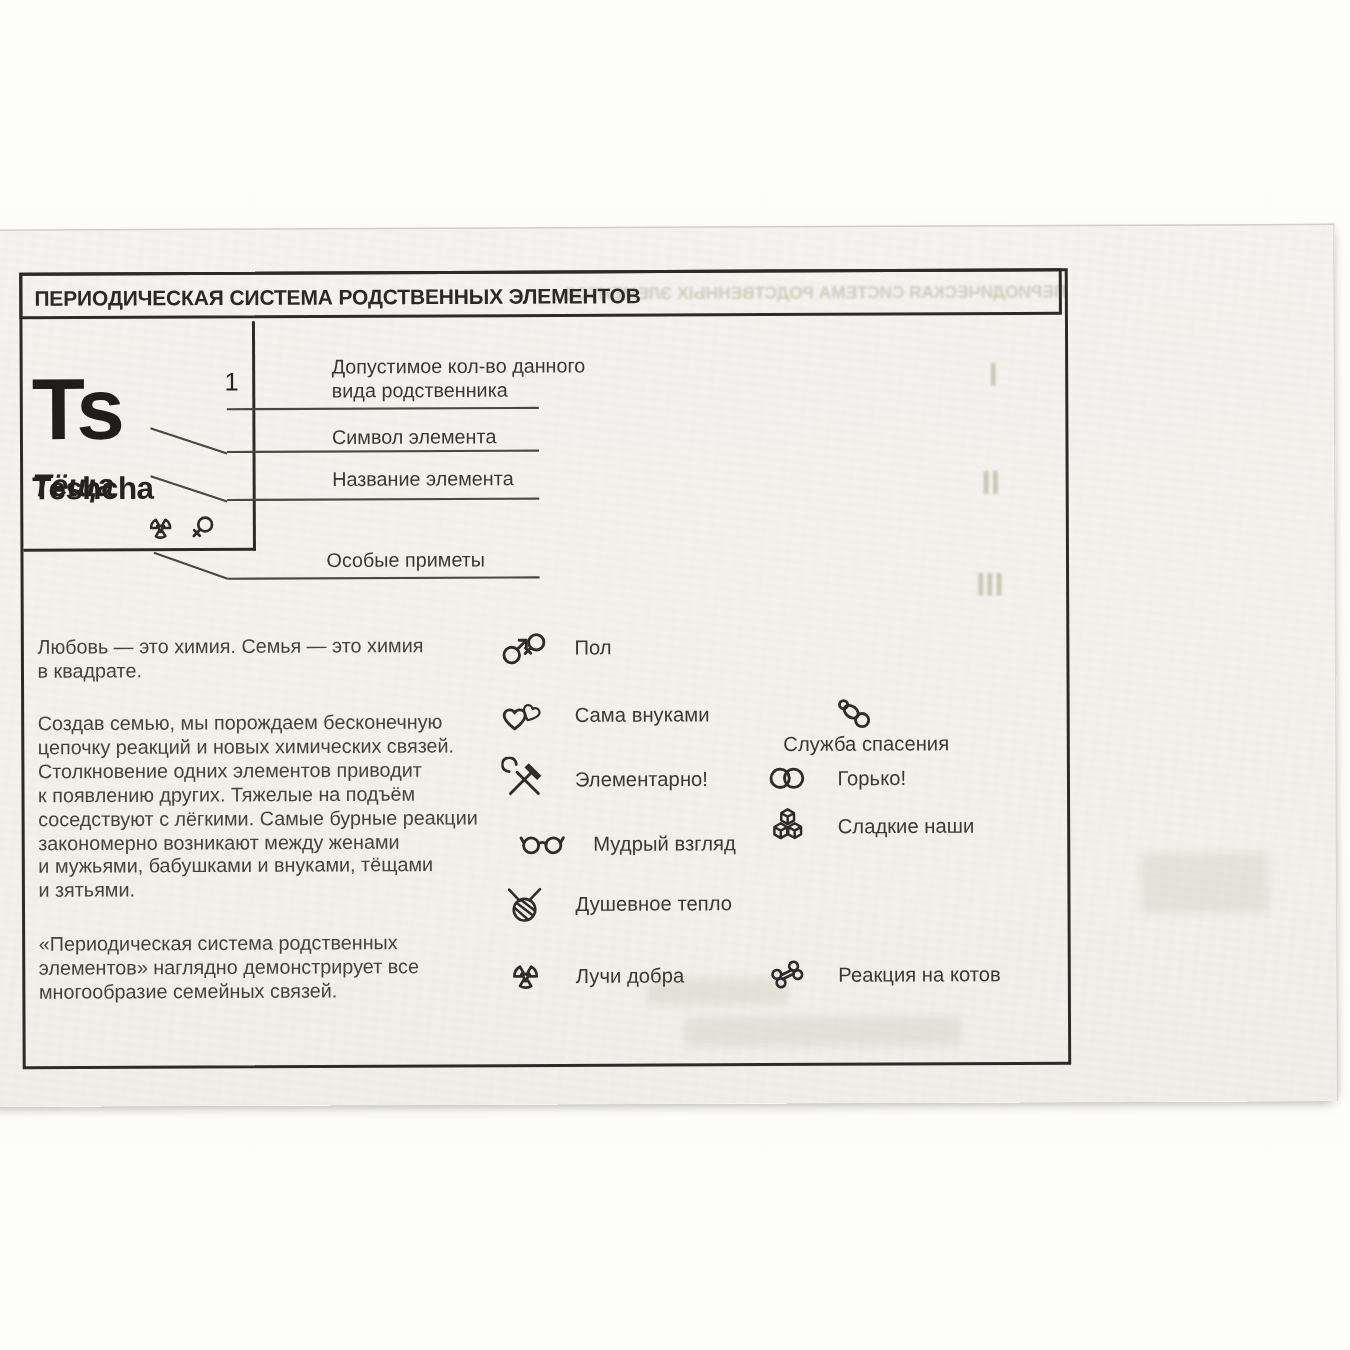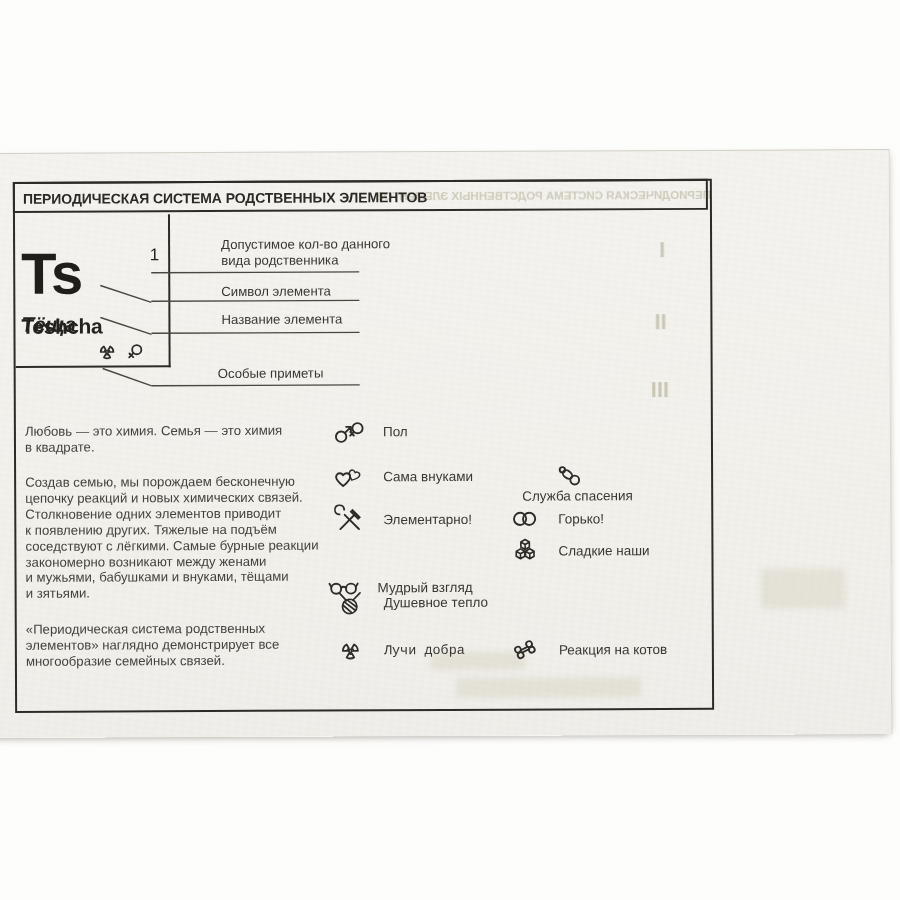--- a/index.html
+++ b/index.html
@@ -159,21 +159,21 @@
       <span class="licon">
         <svg class="ink" width="30" height="30" viewBox="0 0 30 30">
           <path d="M5.2,9.9 A4.7,4.7 0 1 1 9.9,5.2"></path>
           <path d="M10.4,10.4 L24.6,24.6"></path>
           <path d="M6,24.6 L20.5,10.1"></path>
           <path d="M16.8,5.8 L25.2,14.2" style="stroke-width:4;stroke-linecap:butt"></path>
         </svg>
       </span>
       <span class="llabel">Элементарно!</span>
     </div>
-    <div class="abs legend-row" style="left:325px;top:547px;margin-top:25px;">
+    <div class="abs legend-row" style="left:343px;top:547px;">
       <span class="licon">
         <svg class="ink" width="32" height="30" viewBox="0 0 32 30">
           <circle cx="8.6" cy="16.2" r="5"></circle>
           <circle cx="23.4" cy="16.2" r="5"></circle>
           <path d="M13.4,15.2 Q16,13.2 18.6,15.2"></path>
           <path d="M3.6,14.2 L1.9,11.2"></path>
           <path d="M28.4,14.2 L30.1,11.2"></path>
         </svg>
       </span>
       <span class="llabel">Мудрый взгляд</span>
@@ -184,21 +184,21 @@
           <circle cx="15" cy="19" r="7.2"></circle>
           <path d="M9.6,14.4 L20.2,22.6"></path>
           <path d="M8.4,17.8 L17,25.3"></path>
           <path d="M12.8,12.6 L21.8,19.6"></path>
           <path d="M11.8,13.2 L4.8,5.6"></path>
           <path d="M18.2,12.8 L25.4,5.4"></path>
         </svg>
       </span>
       <span class="llabel">Душевное тепло</span>
     </div>
-    <div class="abs legend-row" style="left:331px;top:635px;font-family:Liberation Mono, monospace;">
+    <div class="abs legend-row" style="left:331px;top:635px;">
       <span class="licon">
         <svg class="ink" width="27" height="27" viewBox="0 0 30 30" style="stroke-width:2">
           <g transform="rotate(60 15 15)">
             <circle cx="15" cy="15" r="1.7"></circle>
             <path d="M13.3,12.06 L10.85,7.81 A8.3,8.3 0 0 1 19.15,7.81 L16.7,12.06 A3.4,3.4 0 0 0 13.3,12.06 Z"></path>
             <path d="M13.3,12.06 L10.85,7.81 A8.3,8.3 0 0 1 19.15,7.81 L16.7,12.06 A3.4,3.4 0 0 0 13.3,12.06 Z" transform="rotate(120 15 15)"></path>
             <path d="M13.3,12.06 L10.85,7.81 A8.3,8.3 0 0 1 19.15,7.81 L16.7,12.06 A3.4,3.4 0 0 0 13.3,12.06 Z" transform="rotate(240 15 15)"></path>
           </g>
         </svg>
       </span>

